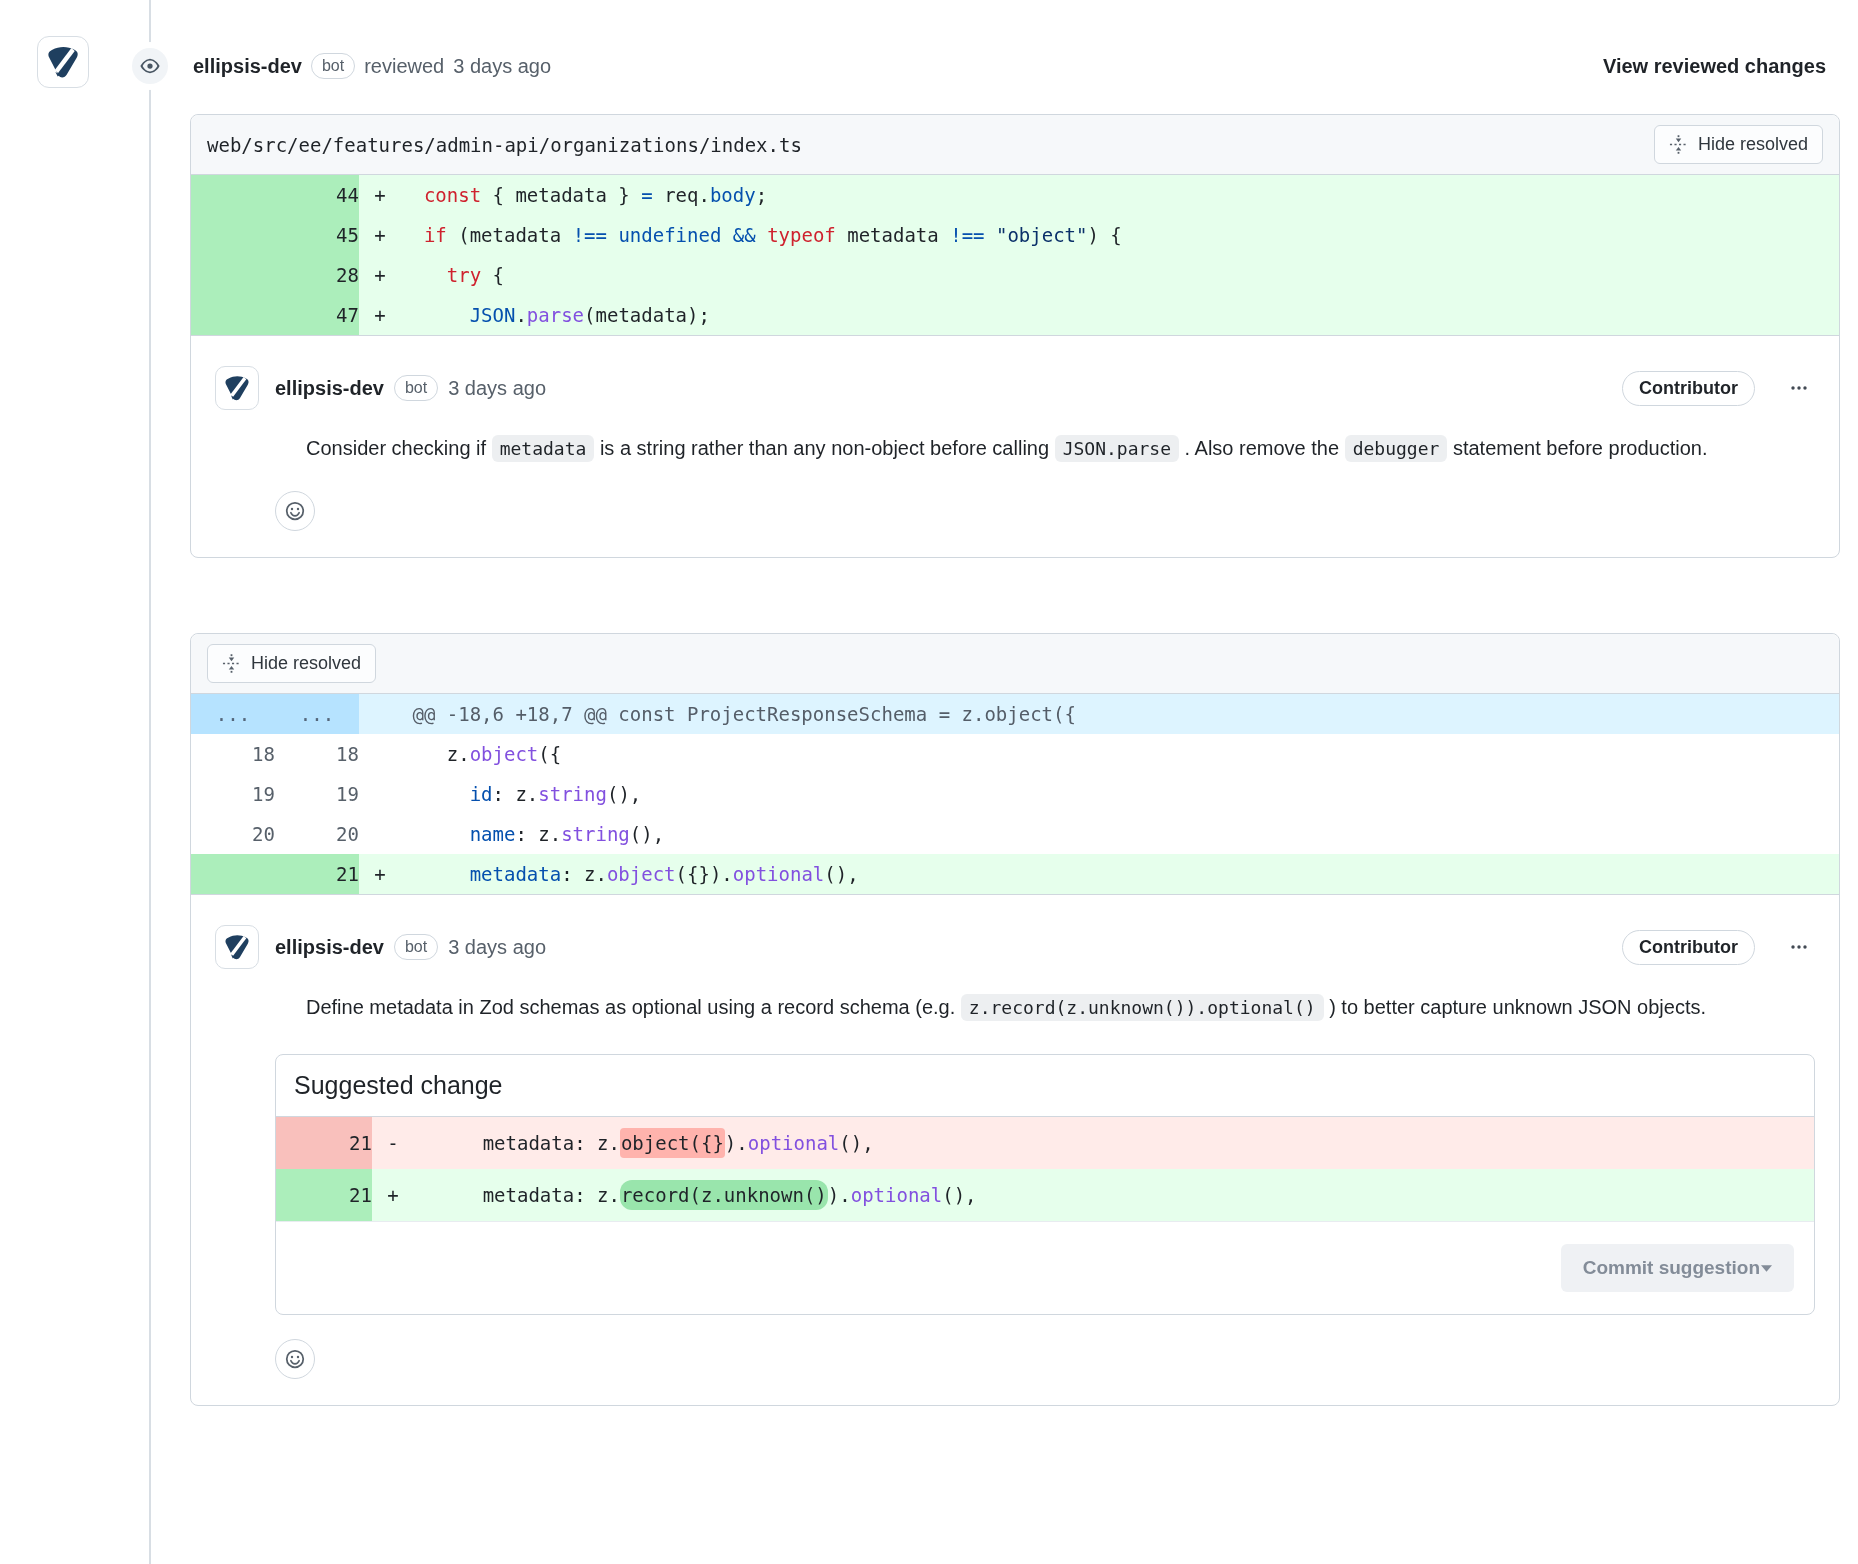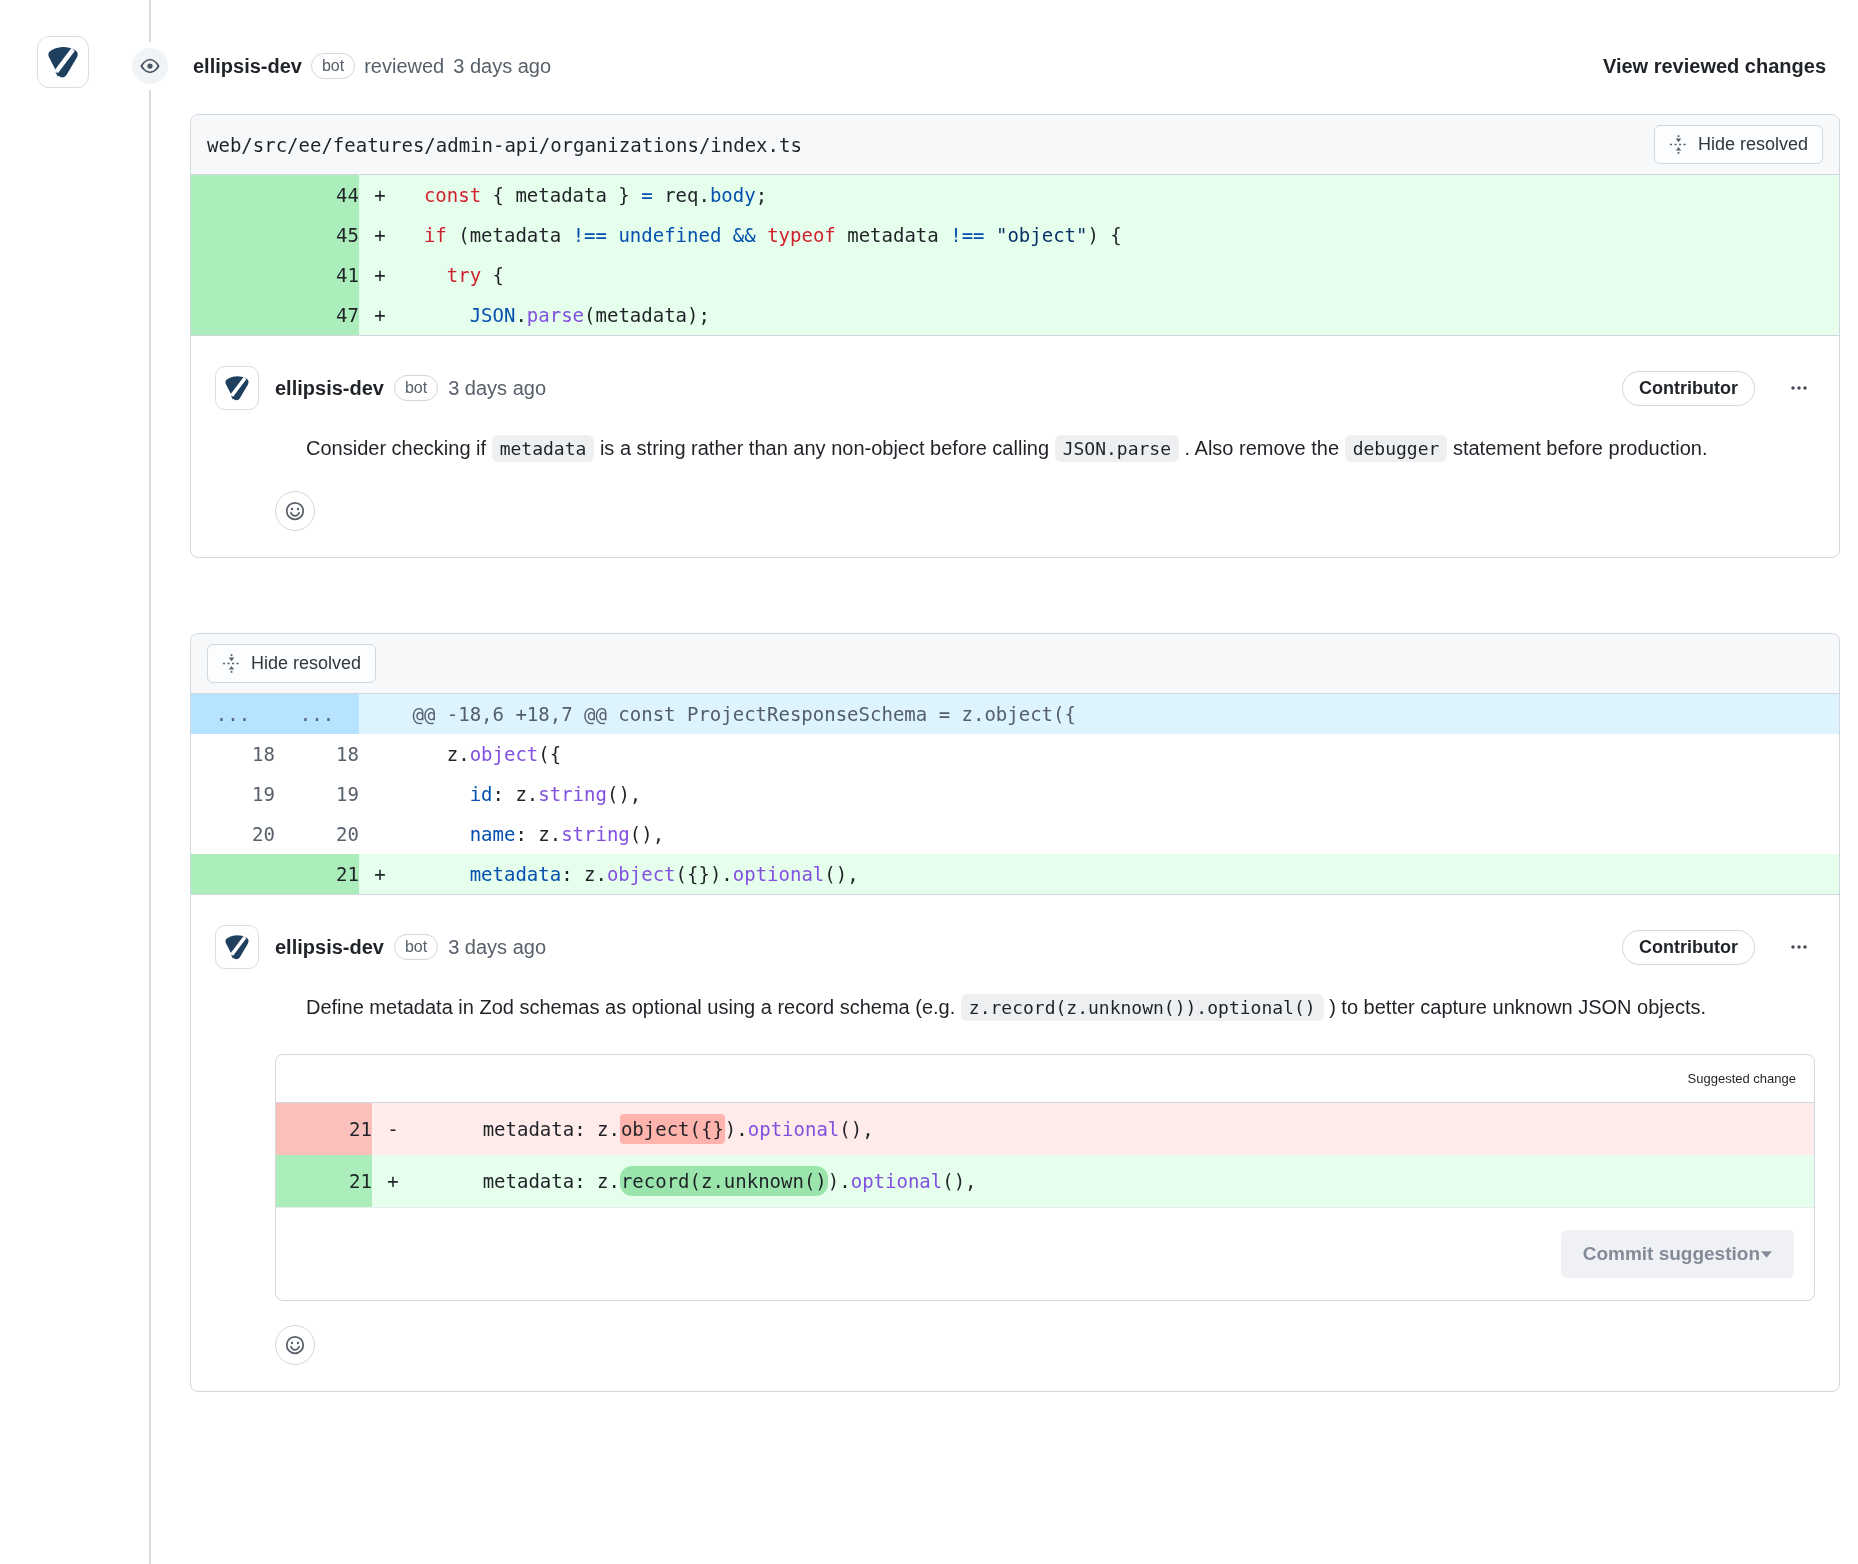--- a/index.html
+++ b/index.html
@@ -89,21 +89,21 @@
     font-family:"DejaVu Sans Mono", monospace; font-size:18px; color:#1f2328;
     background:rgba(175,184,193,0.22); padding:3px 8px; border-radius:6px;
   }
   .smiley-btn {
     margin:24px 0 0 60px; width:40px; height:40px; border-radius:50%;
     border:1px solid #d0d7de; background:#fff; display:flex; align-items:center; justify-content:center; cursor:pointer;
   }
 
   
   .suggestion { margin:28px 0 0 60px; border:1px solid #d0d7de; border-radius:8px; overflow:hidden; background:#fff; }
-  .sug-title { padding:16px 18px; font-size:13px; color:#1f2328; border-bottom:1px solid #d0d7de;text-align:right; }
+  .sug-title { padding:16px 18px; font-size:25px; color:#1f2328; border-bottom:1px solid #d0d7de; }
   table.sug-diff td { height:52px; }
   table.sug-diff td.ln { width:96px; min-width:96px; }
   .sug-footer { padding:22px 20px; display:flex; justify-content:flex-end; border-top:1px solid #e8ecf0; }
   .commit-btn {
     display:flex; align-items:center; gap:1px; background:#eff1f4; color:#838c98;
     border:none; border-radius:6px; padding:13px 22px; font-size:19px; font-weight:700;
     font-family:"Liberation Sans",sans-serif; cursor:pointer;
   }
   svg { display:block; }
 </style>
@@ -158,21 +158,21 @@
           <td class="code"><span class="tk-p">  </span><span class="tk-k">const</span><span class="tk-p"> { metadata } </span><span class="tk-b">=</span><span class="tk-p"> req.</span><span class="tk-b">body</span><span class="tk-p">;</span></td>
         </tr>
         <tr class="add">
           <td class="ln"></td>
           <td class="ln">45</td>
           <td class="sign">+</td>
           <td class="code"><span class="tk-p">  </span><span class="tk-k">if</span><span class="tk-p"> (metadata </span><span class="tk-b">!==</span><span class="tk-p"> </span><span class="tk-b">undefined</span><span class="tk-p"> </span><span class="tk-b">&amp;&amp;</span><span class="tk-p"> </span><span class="tk-k">typeof</span><span class="tk-p"> metadata </span><span class="tk-b">!==</span><span class="tk-p"> </span><span class="tk-s">"object"</span><span class="tk-p">) {</span></td>
         </tr>
         <tr class="add">
           <td class="ln"></td>
-          <td class="ln">41</td>
+          <td class="ln">28</td>
           <td class="sign">+</td>
           <td class="code"><span class="tk-p">    </span><span class="tk-k">try</span><span class="tk-p"> {</span></td>
         </tr>
         <tr class="add">
           <td class="ln"></td>
           <td class="ln">47</td>
           <td class="sign">+</td>
           <td class="code"><span class="tk-p">      </span><span class="tk-b">JSON</span><span class="tk-p">.</span><span class="tk-e">parse</span><span class="tk-p">(metadata);</span></td>
         </tr>
       </tbody>

